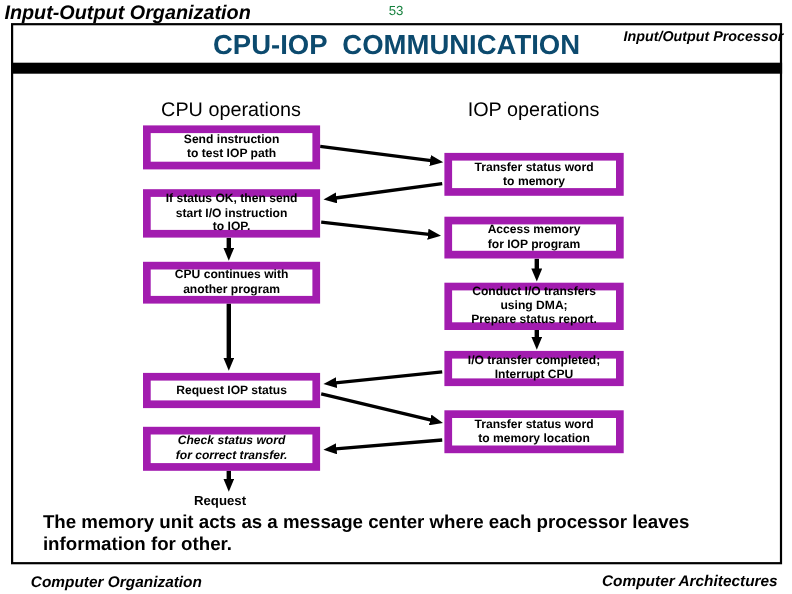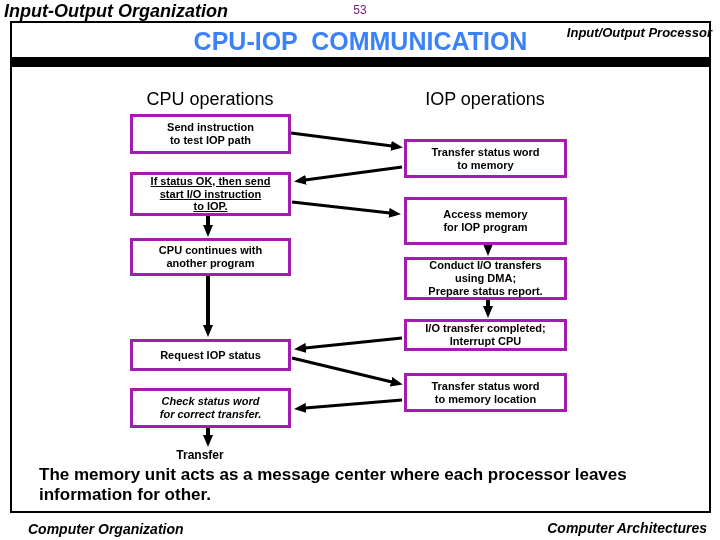--- a/index.html
+++ b/index.html
@@ -3,34 +3,34 @@
 <meta charset="utf-8">
 <style>
   html,body{margin:0;padding:0;}
   body{
     width:720px;height:540px;position:relative;background:#ffffff;
     font-family:"Liberation Sans",sans-serif;color:#000;overflow:hidden;
   }
   .abs{position:absolute;}
   
   .hdr-left{left:4px;top:1px;font-size:18px;font-weight:bold;font-style:italic;}
-  .hdr-page{left:0;top:3px;width:720px;text-align:center;font-size:12px;color:#701a75;}
+  .hdr-page{left:0;top:3px;width:720px;text-align:center;font-size:12px;color:#15803d;}
   .hdr-right{right:8px;top:1px;font-size:13px;font-weight:bold;font-style:italic;margin-top:24px;}
   
   .frame{left:10px;top:21px;width:701px;height:492px;border:2px solid #000;box-sizing:border-box;}
   .title{left:10px;top:27px;width:701px;text-align:center;font-size:25px;font-weight:bold;
-         color:#3b82f6;white-space:pre;letter-spacing:0px;}
+         color:#0c4a6e;white-space:pre;letter-spacing:0px;}
   .bar{left:10px;top:57px;width:701px;height:10px;background:#000;}
   
   .col-heading{font-size:18px;font-weight:normal;text-align:center;}
   .cpu-h{left:120px;top:89px;width:180px;}
   .iop-h{left:395px;top:89px;width:180px;}
   
   .fbox{
-    border:3px solid #a21caf;box-sizing:border-box;background:#fff;
+    border:7px solid #a21caf;box-sizing:border-box;background:#fff;
     display:flex;align-items:center;justify-content:center;text-align:center;
     font-size:11px;font-weight:bold;line-height:1.18;white-space:pre-line;padding:1px;
   }
   .cpu-col{left:130px;width:161px;}
   .iop-col{left:404px;width:163px;}
   svg.arrows{left:0;top:0;width:720px;height:540px;pointer-events:none;}
   
   .continue{left:158px;top:448px;width:84px;text-align:center;font-size:12px;font-weight:bold;}
   .note{left:39px;top:465px;width:660px;font-size:17px;font-weight:bold;}
   .ftr-left{left:28px;top:521px;font-size:14px;font-weight:bold;font-style:italic;}
@@ -64,37 +64,37 @@
   <line x1="208" y1="274" x2="208" y2="326" stroke="#000" stroke-width="4" marker-end="url(#ah)"></line>
   <line x1="488" y1="300" x2="488" y2="307" stroke="#000" stroke-width="4" marker-end="url(#ah)"></line>
   <line x1="402" y1="338" x2="305" y2="348" stroke="#000" stroke-width="3" marker-end="url(#ah)"></line>
   <line x1="292" y1="358" x2="392" y2="382" stroke="#000" stroke-width="3" marker-end="url(#ah)"></line>
   <line x1="402" y1="400" x2="305" y2="408" stroke="#000" stroke-width="3" marker-end="url(#ah)"></line>
   <line x1="208" y1="427" x2="208" y2="436" stroke="#000" stroke-width="4" marker-end="url(#ah)"></line>
 </svg>
 
 <div class="abs fbox cpu-col" style="top:114px;height:40px;">Send instruction
 to test IOP path</div>
-<div class="abs fbox cpu-col" style="top:172px;height:44px;text-decoration:underline;">If status OK, then send
+<div class="abs fbox cpu-col" style="top:172px;height:44px;">If status OK, then send
 start I/O instruction
 to IOP.</div>
 <div class="abs fbox cpu-col" style="top:238px;height:38px;">CPU continues with
 another program</div>
 <div class="abs fbox cpu-col" style="top:339px;height:32px;">Request IOP status</div>
 <div class="abs fbox cpu-col" style="top:388px;height:40px;font-style:italic;">Check status word
 for correct transfer.</div>
 
 <div class="abs fbox iop-col" style="top:139px;height:39px;">Transfer status word
 to memory</div>
-<div class="abs fbox iop-col" style="top:197px;height:48px;">Access memory
+<div class="abs fbox iop-col" style="top:197px;height:38px;">Access memory
 for IOP program</div>
 <div class="abs fbox iop-col" style="top:257px;height:43px;">Conduct I/O transfers
 using DMA;
 Prepare status report.</div>
 <div class="abs fbox iop-col" style="top:319px;height:32px;">I/O transfer completed;
 Interrupt CPU</div>
 <div class="abs fbox iop-col" style="top:373px;height:39px;">Transfer status word
 to memory location</div>
 
-<div class="abs continue">Transfer</div>
+<div class="abs continue">Request</div>
 <div class="abs note">The memory unit acts as a message center where each processor leaves information for other.</div>
 <div class="abs ftr-left">Computer Organization</div>
 <div class="abs ftr-right">Computer Architectures</div>
 
 </body></html>

